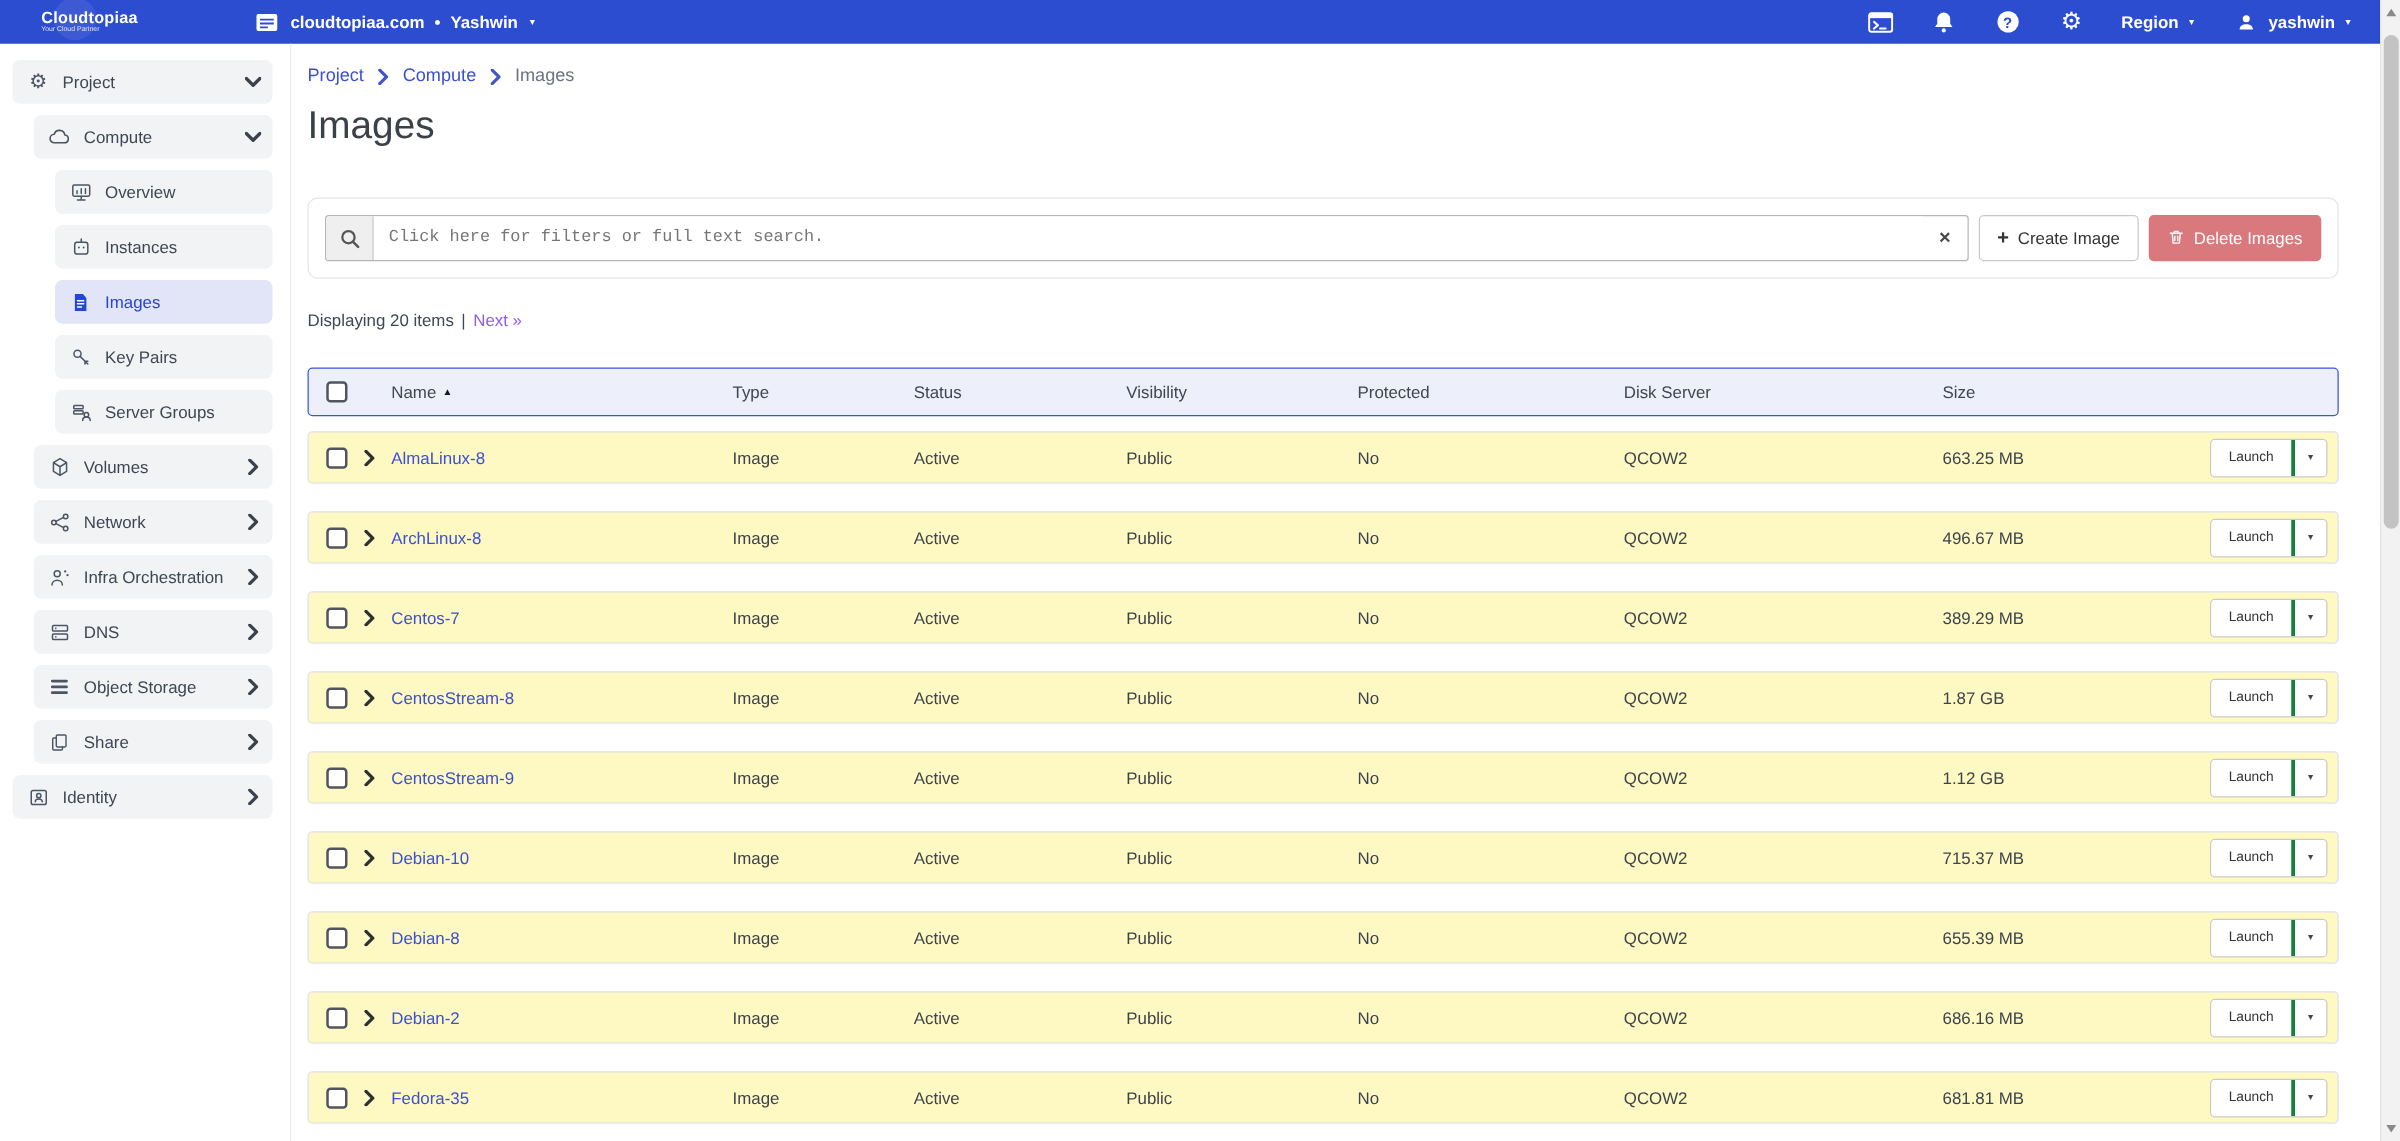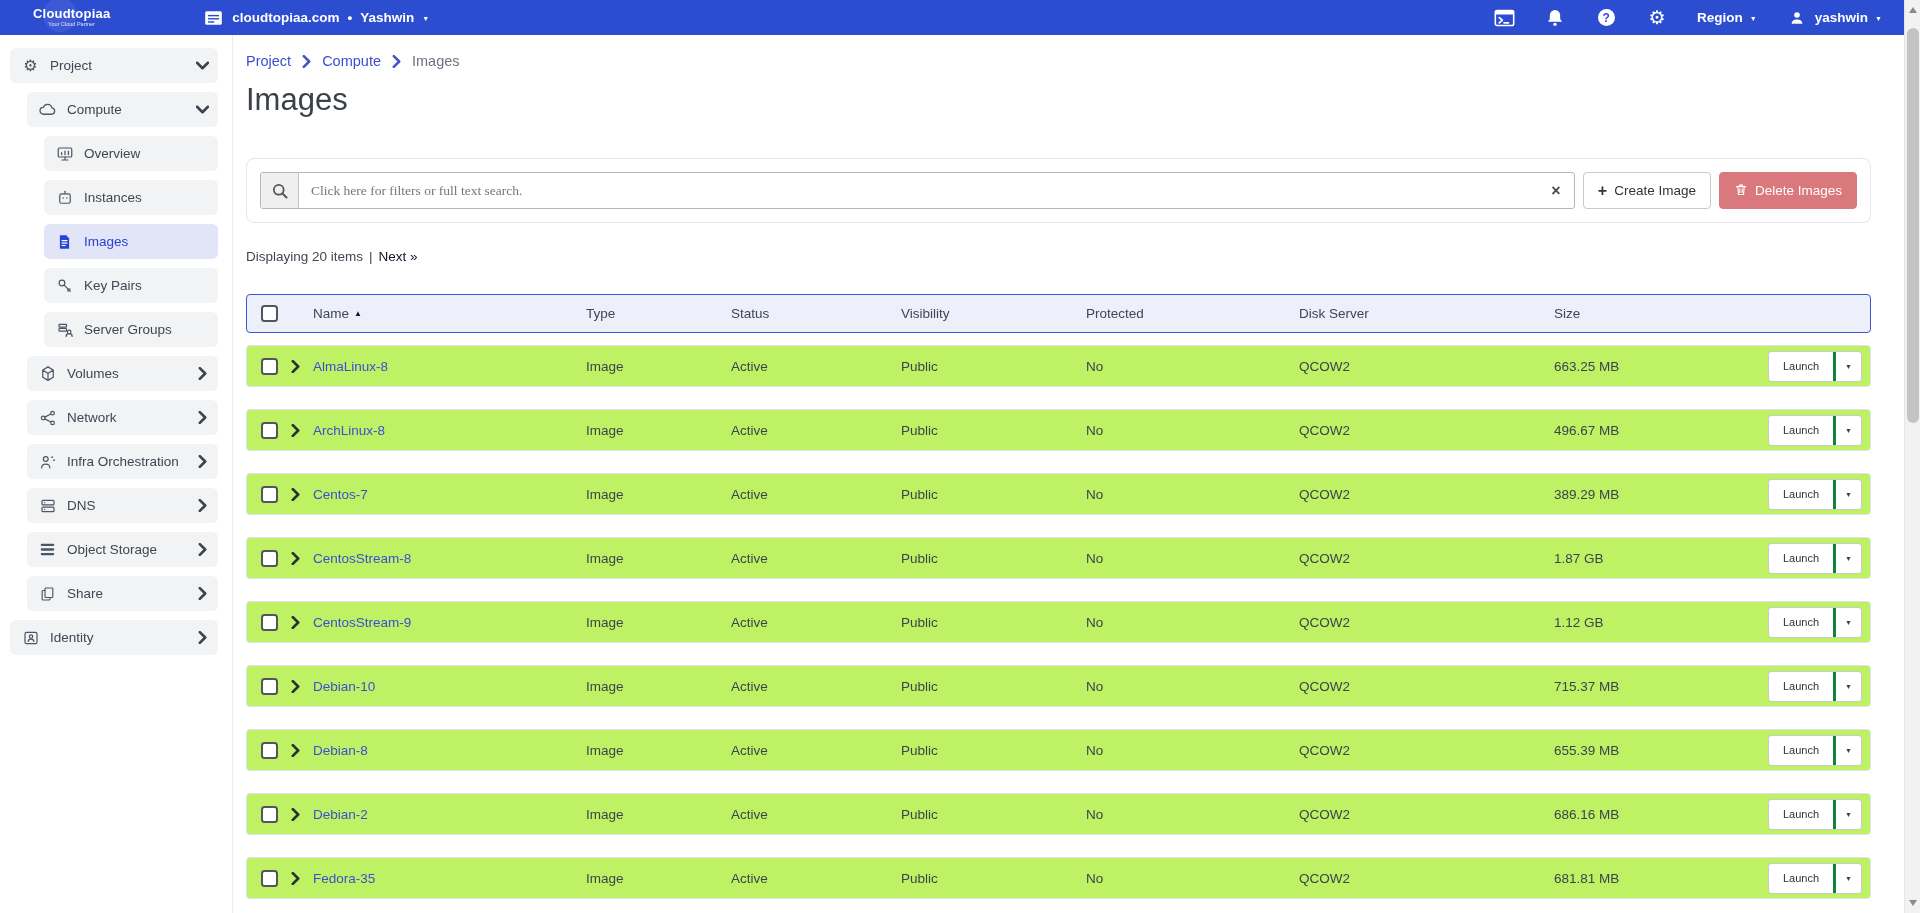--- a/index.html
+++ b/index.html
@@ -18,21 +18,21 @@
     border-bottom:6px solid #8a8a8a; }
   .tri-down { width:0; height:0; border-left:4px solid transparent; border-right:4px solid transparent;
     border-top:6px solid #8a8a8a; }
   .sb-thumb { position:absolute; top:28px; left:2px; width:12px; height:395px;
     background:#c3c3c3; border-radius:6px; }
 
   
   .topbar { height:35px; width:calc(100% - 16px); background:#2d4dd1; display:flex;
     align-items:center; color:#fff; }
   .brand { margin-left:33px; position:relative; display:flex; flex-direction:column;
-    align-items:center; line-height:1; }
+    align-items:flex-start; line-height:1; }
   .brand-circle { position:absolute; top:-9px; left:10px; width:34px; height:34px;
     border-radius:50%; background:rgba(255,255,255,0.08); }
   .brand-name { font-size:13px; font-weight:bold; letter-spacing:.2px; position:relative; }
   .brand-tagline { font-size:5.5px; margin-top:2px; opacity:.85; position:relative; }
   .ctx-group { margin-left:92px; display:flex; align-items:center; gap:8px;
     font-size:13.5px; font-weight:600; cursor:pointer;justify-content:space-between; }
   .caret { font-size:7px; line-height:1; position:relative; top:1px; }
   .top-right { margin-left:auto; margin-right:22px; display:flex; align-items:center; gap:29px; }
   .top-icon { display:flex; align-items:center; justify-content:center; width:22px; height:22px; cursor:pointer; }
   .gear-glyph { font-size:19px; color:#fff; line-height:1; }
@@ -70,43 +70,43 @@
   .crumb-sep { color:#4255c9; display:flex; }
   .page-title { margin-top:13px; font-size:31px; font-weight:500; color:#3a4149; }
 
   .toolbar-card { margin-top:40px; border:1px solid #e3e6ea; border-radius:8px;
     padding:13px; display:flex; gap:8px; }
   .search-group { flex:1; display:flex; align-items:stretch; border:1px solid #b6b6b6;
     border-radius:3px; height:37px; overflow:hidden; background:#fff; }
   .search-iconbox { width:38px; background:#efefef; border-right:1px solid #c4c4c4;
     display:flex; align-items:center; justify-content:center; }
   .search-input { flex:1; border:none; outline:none; padding:0 12px; font-size:13.5px;
-    font-family:Liberation Serif, serif; color:#a16207; }
+    font-family:Liberation Mono, monospace; color:#a16207; }
   .search-input::placeholder { color:#767676; }
   .search-clear { width:36px; border:none; background:transparent; font-size:16px;
     font-weight:bold; color:#4a4a4a; cursor:pointer; }
   .btn { height:37px; border-radius:4px; font-size:13.5px; display:flex; align-items:center;
     gap:7px; padding:0 14px; cursor:pointer; white-space:nowrap;
     font-family:"Liberation Sans", sans-serif; }
   .btn-create { background:#fff; border:1px solid #c9c9c9; color:#333; }
   .btn-create .plus { font-size:16px; font-weight:bold; }
   .btn-delete { background:#d9797e; border:1px solid #d9797e; color:#fff; }
 
   .pagination { margin-top:26px; font-size:13.5px; color:#3f4753; display:flex; gap:6px; }
-  .next-link { color:#0f172a; text-decoration:none; cursor:pointer; }
+  .next-link { color:#8b5cf6; text-decoration:none; cursor:pointer; }
 
   
   .img-table { margin-top:30px; }
   .tgrid { display:grid; grid-template-columns:44px 22px 273px 145px 170px 185px 213px 255px 207px 1fr;
     align-items:center; }
   .thead { background:#edeffb; border:1.5px solid #3d56d8; border-radius:4px; height:39px;
     font-size:13.5px; color:#3f4652; margin-bottom:12px; }
   .th-name { grid-column:3; display:flex; align-items:center; gap:5px; cursor:pointer; }
   .sort-arrow { font-size:8px; color:#111827; }
-  .trow { background:#bef264; border:1px solid #dde1ee; border-radius:4px; height:42px;
+  .trow { background:#fef9c3; border:1px solid #dde1ee; border-radius:4px; height:42px;
     margin-bottom:22px; font-size:13.5px; color:#3d434d; }
   .cb-cell { display:flex; justify-content:center; }
   .checkbox { width:17px; height:17px; border:2px solid #4f5660; border-radius:3.5px;
     background:#fff; cursor:pointer; display:inline-block; }
   .expand-chevron { display:flex; align-items:center; color:#2b3035; cursor:pointer; }
   .name-link { color:#3b4fd2; text-decoration:none; cursor:pointer; }
   .action-cell { display:flex; justify-content:flex-end; padding-right:8px; }
   .launch-group { display:flex; border:1px solid #c9c9c9; border-radius:4px; overflow:hidden; height:31px; }
   .launch-main { background:#fff; border:none; border-right:3px solid #15803d; padding:0 14px;
     font-size:11px; color:#333; cursor:pointer; font-family:"Liberation Sans", sans-serif; }

